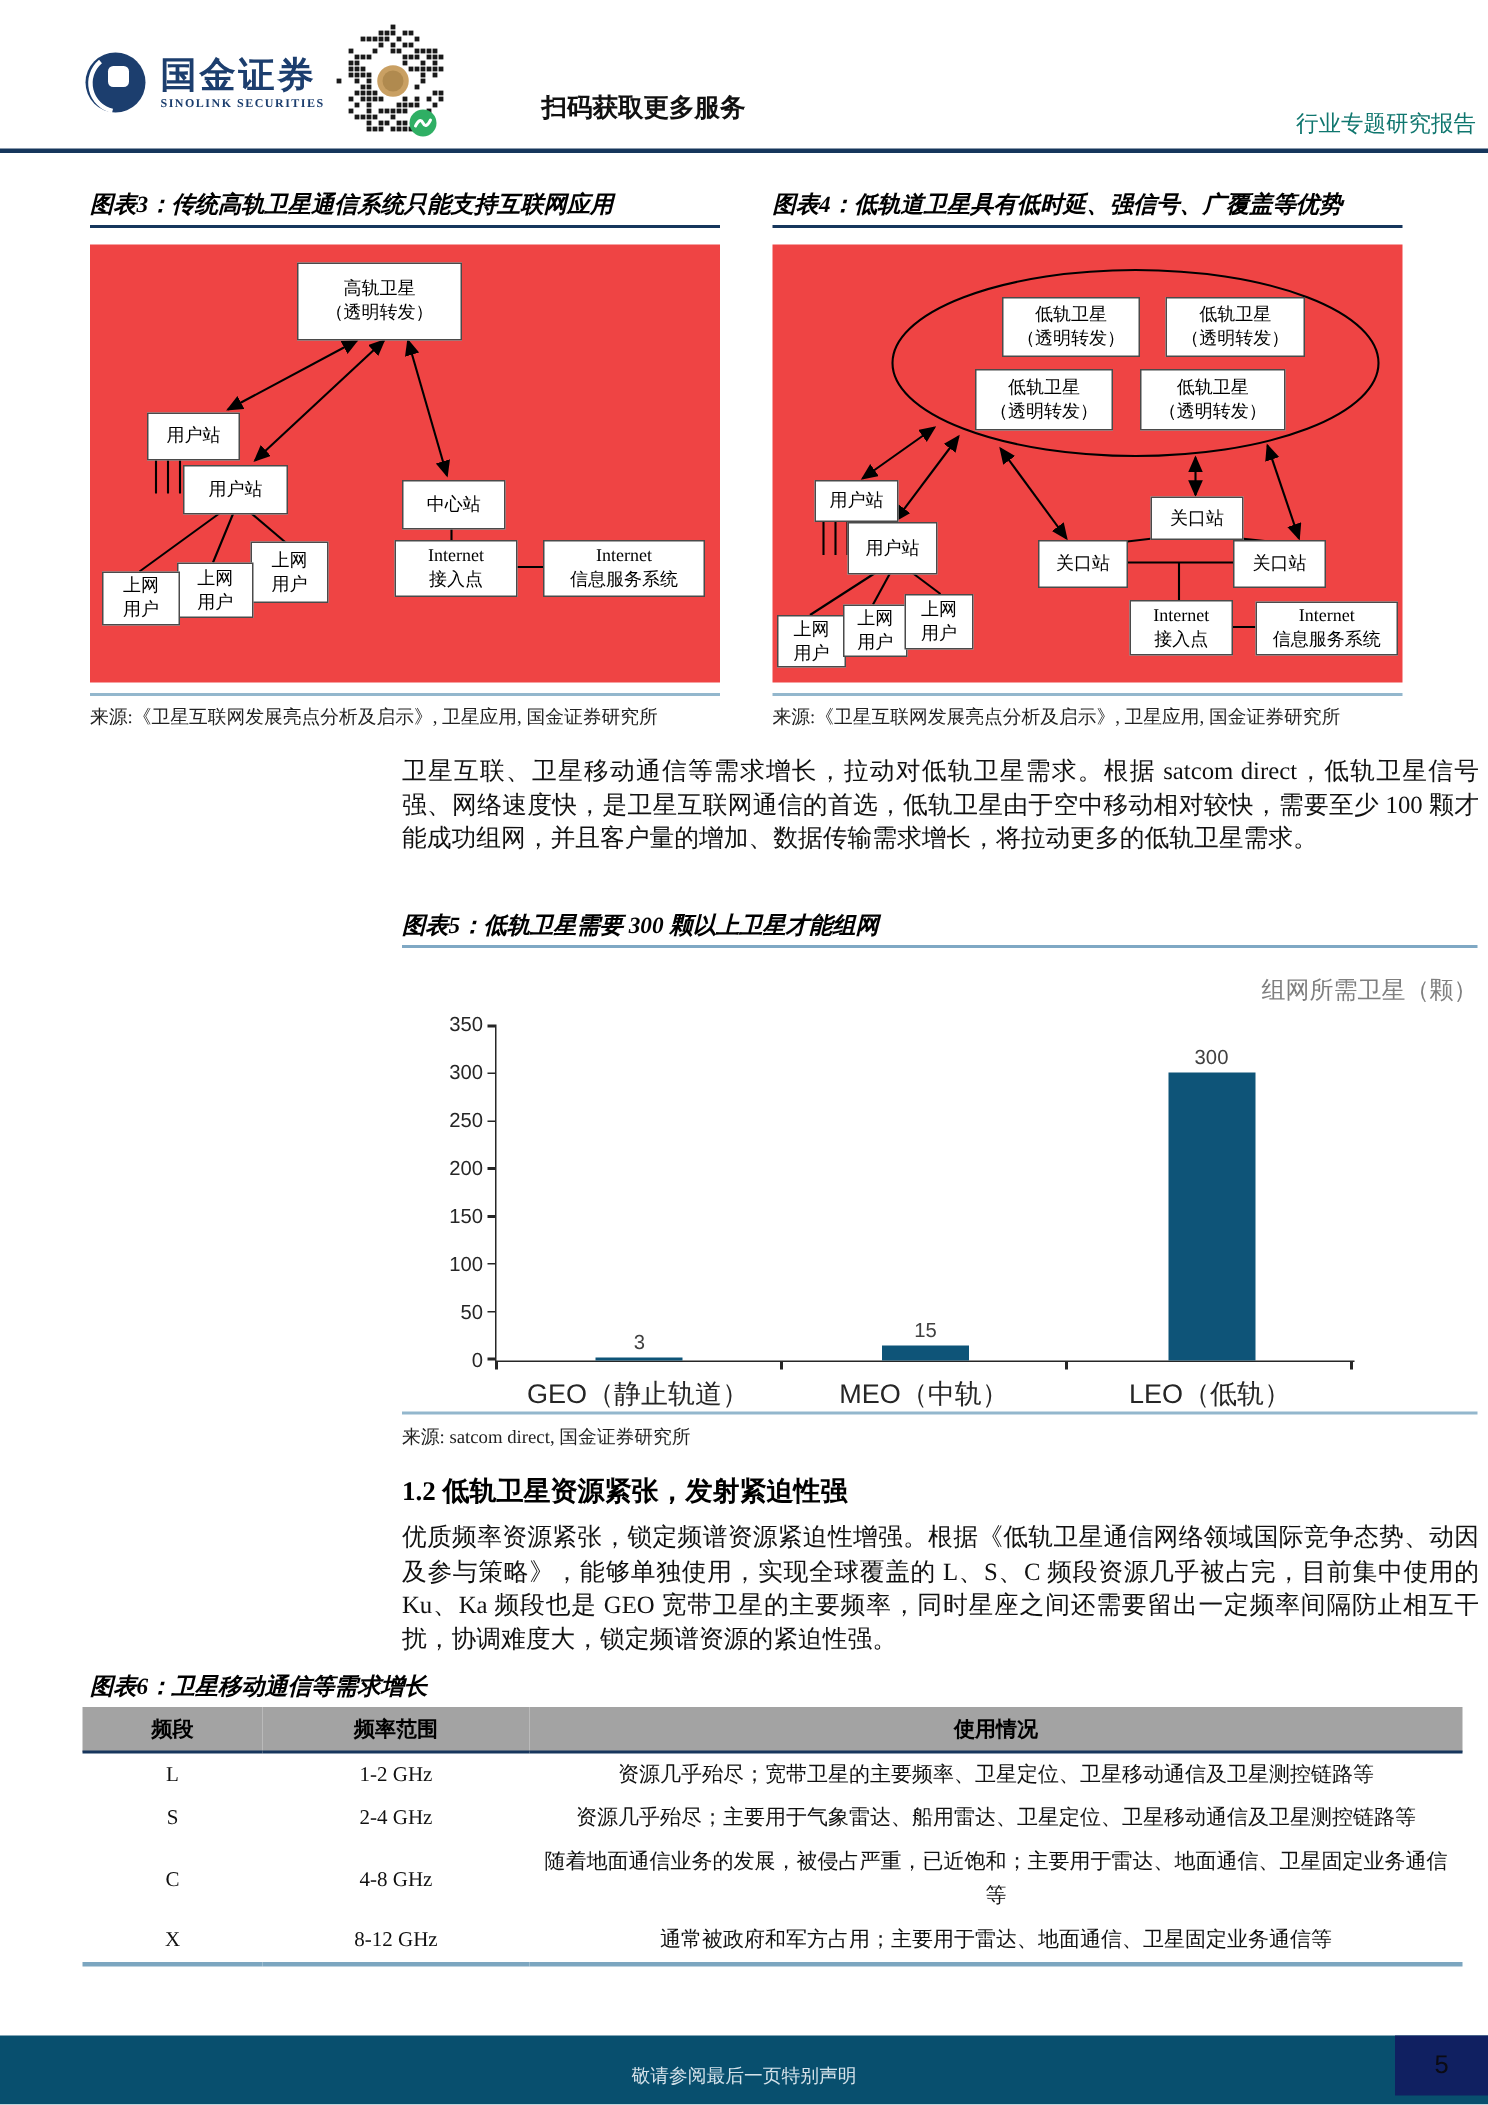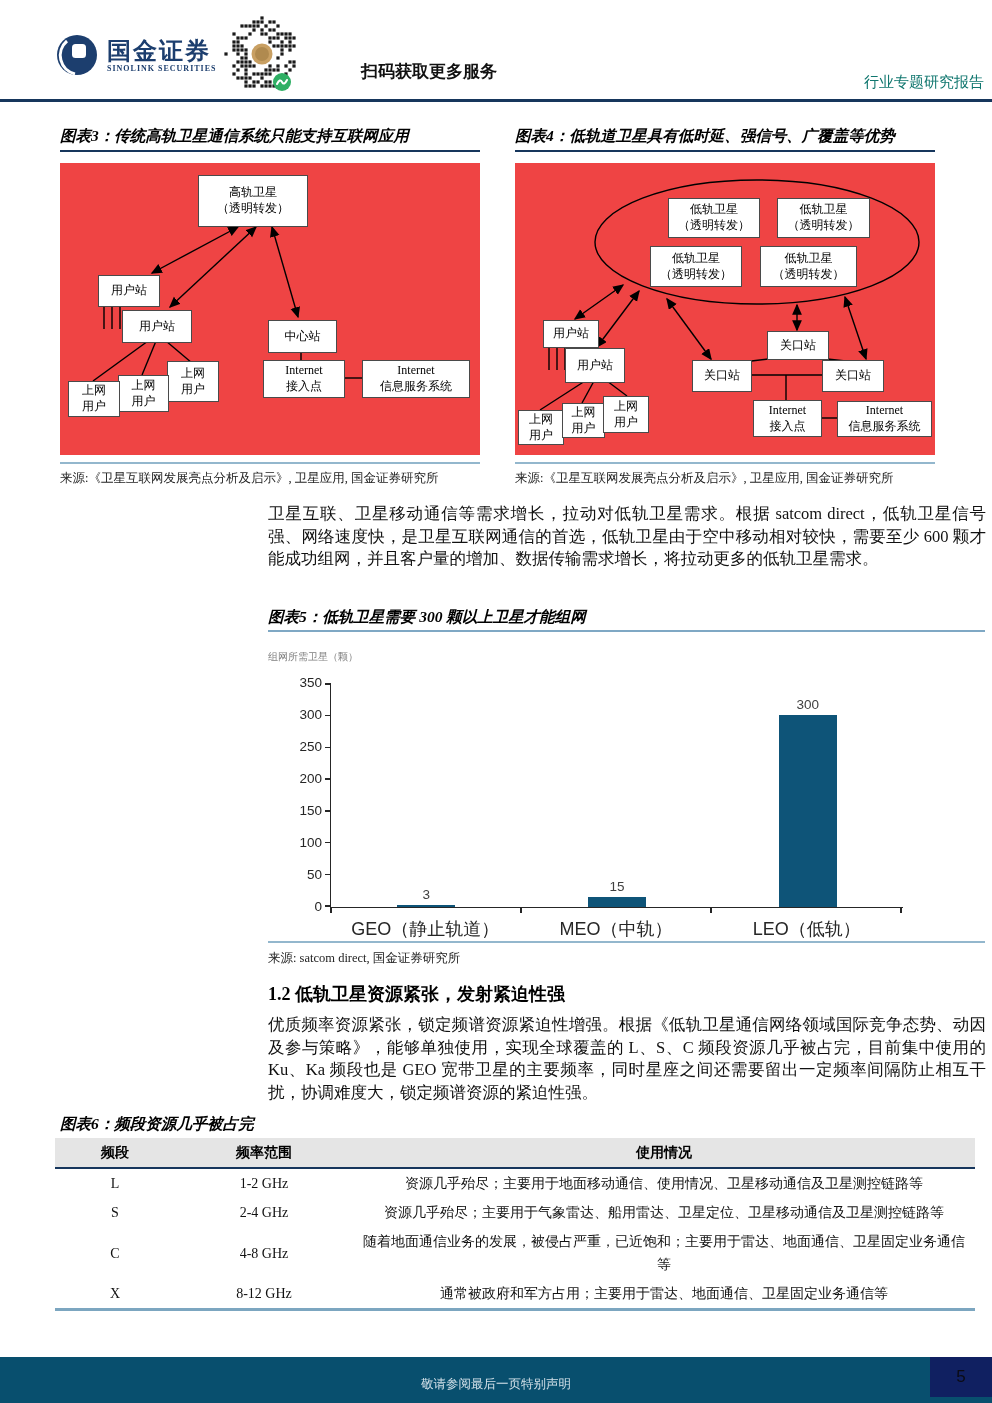--- a/index.html
+++ b/index.html
@@ -17,36 +17,36 @@
   .fig-title{font-size:15.5px;font-weight:bold;font-style:italic;color:#000;white-space:nowrap;}
   .fig-canvas{background:#ef4444;}
   .src{font-size:12.5px;color:#222;}
   .dbox{position:absolute;background:#fff;border:1.4px solid #4a4a4a;display:flex;align-items:center;
         justify-content:center;text-align:center;font-size:12px;line-height:1.3;white-space:pre-line;color:#000;}
   .dsvg{position:absolute;left:0;top:0;}
   
   .para{font-size:16.5px;line-height:22.6px;text-align:justify;color:#111;}
   .sec-head{font-size:18px;font-weight:bold;color:#000;}
   
-  .chart-title{font-size:10px;color:#7f7f7f;text-align:left;}
+  .chart-title{font-size:16px;color:#7f7f7f;text-align:right;}
   .plot{position:absolute;border-left:1.5px solid #262626;border-bottom:1.5px solid #262626;display:flex;}
   .slot{flex:1;display:flex;flex-direction:column;justify-content:flex-end;align-items:center;}
   .bar{width:58px;}
   .bar-val{font-size:13.5px;color:#404040;margin-bottom:3px;font-family:"Liberation Sans","DejaVu Sans",sans-serif;}
   .yticks{display:flex;flex-direction:column;justify-content:space-between;align-items:flex-end;
           font-size:13.5px;color:#262626;font-family:"Liberation Sans","DejaVu Sans",sans-serif;line-height:16px;}
   .ymarks,.xmarks{display:flex;justify-content:space-between;}
   .ymarks{flex-direction:column;}
   .ymarks div{width:5px;height:1.5px;background:#262626;}
   .xmarks div{width:1.5px;height:5px;background:#262626;}
   .xcats{display:flex;font-size:18px;color:#262626;font-family:"Liberation Sans","DejaVu Sans",sans-serif;}
   .xcats div{flex:1;text-align:center;}
   
   table.spec{border-collapse:collapse;table-layout:fixed;border-bottom:3px solid #7CA6C0;}
-  table.spec th{background:#e5e5e5;border-bottom:2.5px solid #17365D;font-weight:bold;
+  table.spec th{background:#a3a3a3;border-bottom:2.5px solid #17365D;font-weight:bold;
                 font-size:14px;height:27px;color:#000;}
   table.spec td{text-align:center;font-size:14px;line-height:23px;padding:3px 8px;color:#111;}
   
   .footer-bar{background:#084F6E;display:flex;align-items:center;justify-content:center;}
   .footer-text{font-size:12.5px;color:#D5E2EA;}
   .page-box{background:#102061;display:flex;align-items:center;justify-content:center;}
   .page-num{font-size:17px;color:#0b0b14;font-family:"Liberation Sans","DejaVu Sans",sans-serif;}
 </style>
 </head>
 <body>
@@ -288,21 +288,21 @@
     <div class="dbox" style="left:307px;top:197px;width:60px;height:30px;">关口站</div>
     <div class="dbox" style="left:238px;top:237px;width:67px;height:35px;">Internet
 接入点</div>
     <div class="dbox" style="left:322px;top:238px;width:93px;height:34px;">Internet
 信息服务系统</div>
   </div>
 
   <div class="abs rule-blue" style="left:515px;top:462px;width:420px;height:1.5px;"></div>
   <div class="abs src" style="left:515px;top:470px;">来源:《卫星互联网发展亮点分析及启示》, 卫星应用, 国金证券研究所</div>
 
-  <div class="abs para" style="left:268px;top:503px;width:718px;">卫星互联、卫星移动通信等需求增长，拉动对低轨卫星需求。根据 satcom direct，低轨卫星信号强、网络速度快，是卫星互联网通信的首选，低轨卫星由于空中移动相对较快，需要至少 600 颗才能成功组网，并且客户量的增加、数据传输需求增长，将拉动更多的低轨卫星需求。</div>
+  <div class="abs para" style="left:268px;top:503px;width:718px;">卫星互联、卫星移动通信等需求增长，拉动对低轨卫星需求。根据 satcom direct，低轨卫星信号强、网络速度快，是卫星互联网通信的首选，低轨卫星由于空中移动相对较快，需要至少 100 颗才能成功组网，并且客户量的增加、数据传输需求增长，将拉动更多的低轨卫星需求。</div>
 
   <div class="abs fig-title" style="left:268px;top:607px;">图表5：低轨卫星需要 300 颗以上卫星才能组网</div>
   <div class="abs" style="left:268px;top:630px;width:717px;height:2px;background:#7FA8C4;"></div>
 
   <div class="abs" style="left:268px;top:645px;width:717px;height:296px;">
     <div class="chart-title abs" style="left:0;top:5px;width:717px;">组网所需卫星（颗）</div>
     <div class="yticks abs" style="left:0;top:30px;width:54px;height:240px;">
       <span>350</span>
       <span>300</span>
       <span>250</span>
@@ -348,40 +348,40 @@
       <div>LEO（低轨）</div>
     </div>
   </div>
 
   <div class="abs rule-blue" style="left:268px;top:941px;width:717px;height:1.5px;"></div>
   <div class="abs src" style="left:268px;top:950px;">来源: satcom direct, 国金证券研究所</div>
 
   <div class="abs sec-head" style="left:268px;top:982px;">1.2 低轨卫星资源紧张，发射紧迫性强</div>
   <div class="abs para" style="left:268px;top:1014px;width:718px;">优质频率资源紧张，锁定频谱资源紧迫性增强。根据《低轨卫星通信网络领域国际竞争态势、动因及参与策略》，能够单独使用，实现全球覆盖的 L、S、C 频段资源几乎被占完，目前集中使用的 Ku、Ka 频段也是 GEO 宽带卫星的主要频率，同时星座之间还需要留出一定频率间隔防止相互干扰，协调难度大，锁定频谱资源的紧迫性强。</div>
 
-  <div class="abs fig-title" style="left:60px;top:1114px;">图表6：频段资源几乎被占完</div>
+  <div class="abs fig-title" style="left:60px;top:1114px;">图表6：卫星移动通信等需求增长</div>
 
   <table class="spec abs" style="left:55px;top:1138px;width:920px;">
     <colgroup>
         <col style="width:120px">
         <col style="width:178px">
         <col style="width:622px">
       </colgroup>
     <thead>
       <tr>
         <th>频段</th>
         <th>频率范围</th>
         <th>使用情况</th>
       </tr>
     </thead>
     <tbody>
       <tr>
         <td>L</td>
         <td>1-2 GHz</td>
-        <td>资源几乎殆尽；主要用于地面移动通信、使用情况、卫星移动通信及卫星测控链路等</td>
+        <td>资源几乎殆尽；宽带卫星的主要频率、卫星定位、卫星移动通信及卫星测控链路等</td>
       </tr>
       <tr>
         <td>S</td>
         <td>2-4 GHz</td>
         <td>资源几乎殆尽；主要用于气象雷达、船用雷达、卫星定位、卫星移动通信及卫星测控链路等</td>
       </tr>
       <tr>
         <td>C</td>
         <td>4-8 GHz</td>
         <td>随着地面通信业务的发展，被侵占严重，已近饱和；主要用于雷达、地面通信、卫星固定业务通信等</td>

